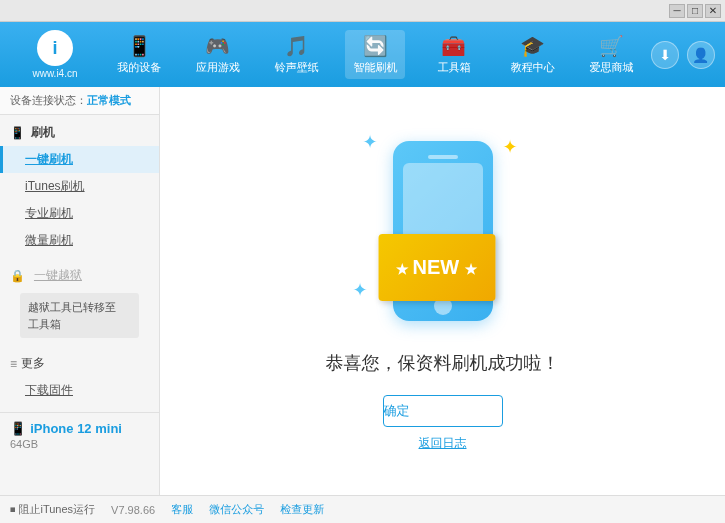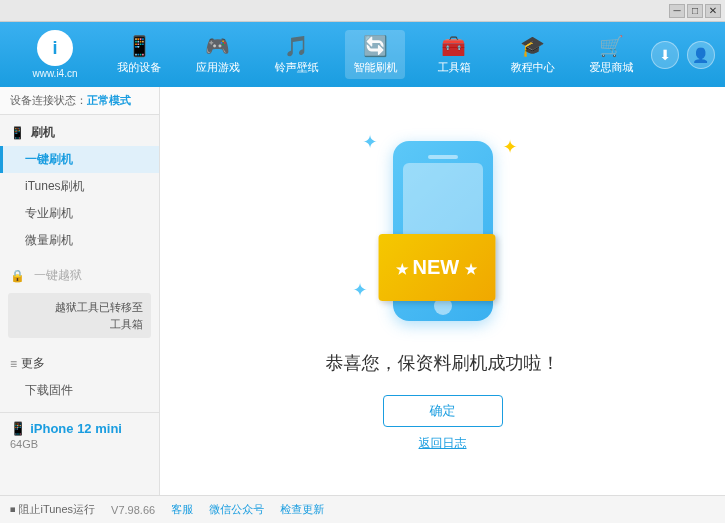--- a/index.html
+++ b/index.html
@@ -151,38 +151,38 @@
     .sidebar-group-header .icon {
       margin-right: 6px;
       color: #1a9de0;
     }
     .sidebar-item {
       padding: 5px 10px 5px 22px;
       font-size: 12px;
       color: #555;
       cursor: pointer;
       border-left: 3px solid transparent;
+      text-decoration: underline;
     }
     .sidebar-item.active {
       background: #e0f0fa;
       border-left: 3px solid #1a9de0;
       color: #1a9de0;
       font-weight: bold;
     }
     .sidebar-item.disabled { color: #aaa; cursor: default; }
 
     .sidebar-info-box {
-      margin: 4px 8px;
+      margin: 4px 20px;
       background: #e8e8e8;
       border-radius: 3px;
       padding: 6px 8px;
       font-size: 11px;
       color: #555;
       line-height: 1.5;
-      text-align: right;
     }
 
     .sidebar-more-header {
       display: flex;
       align-items: center;
       padding: 5px 10px;
       font-size: 12px;
       color: #444;
     }
     .sidebar-more-header .icon { margin-right: 4px; color: #888; }
@@ -312,21 +312,20 @@
       height: 32px;
       border: 1px solid #1a9de0;
       background: white;
       color: #1a9de0;
       border-radius: 4px;
       font-size: 13px;
       cursor: pointer;
       margin-bottom: 8px;
       display: flex;
       align-items: center;
-      justify-content: center;
     }
 
     .go-back-link {
       font-size: 12px;
       color: #1a9de0;
       cursor: pointer;
       text-decoration: underline;
     }
 
     

